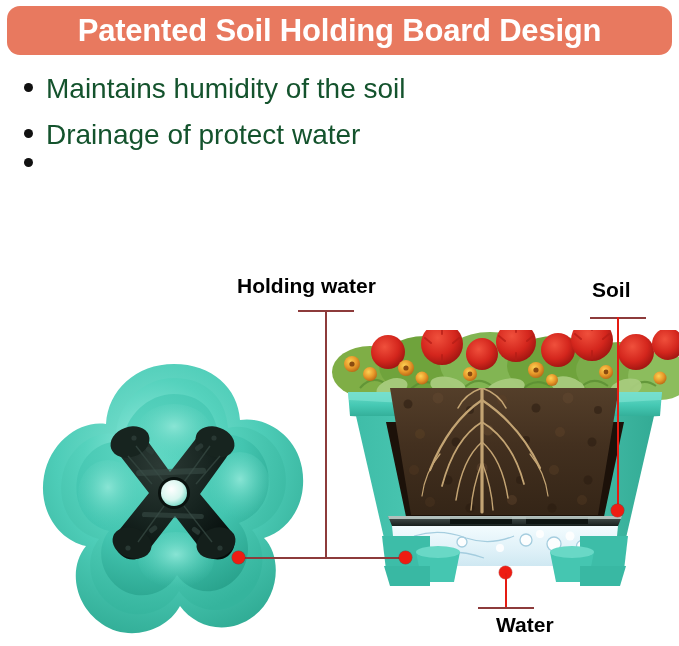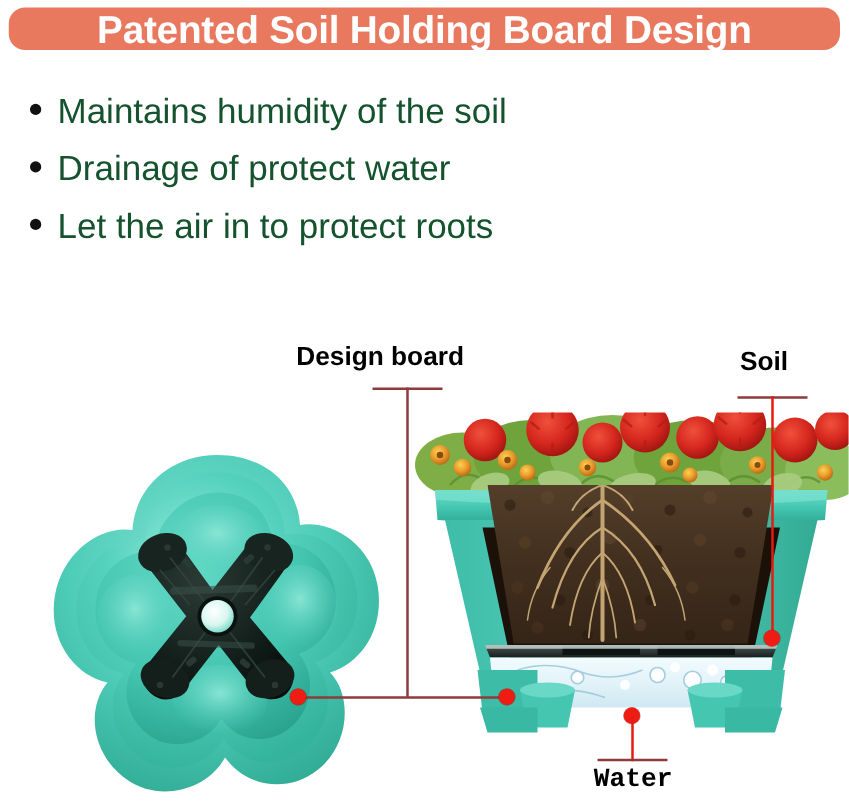--- a/index.html
+++ b/index.html
@@ -15,21 +15,21 @@
     font-family: "Liberation Sans", sans-serif;
     -webkit-font-smoothing: antialiased;
   }
 
   
   #header-banner {
     position: absolute;
     left: 7px;
     top: 6px;
     width: 665px;
-    height: 34px;
+    height: 49px;
     background: #e8795f;
     border-radius: 13px;
     display: flex;
     align-items: center;
     justify-content: center;
     box-sizing: border-box;
   }
   #header-title {
     color: #ffffff;
     font-size: 31px;
@@ -82,21 +82,21 @@
   
   .callout-label {
     position: absolute;
     color: #000000;
     font-size: 21px;
     font-weight: bold;
     white-space: nowrap;
   }
   #label-holding-board { left: 237px; top: 274px; }
   #label-soil          { left: 592px; top: 278px; }
-  #label-water         { left: 475px; top: 613px; font-family: Liberation Mono, monospace; }
+  #label-water         { left: 496px; top: 613px; }
 
   
   .conn-h {              
     position: absolute;
     height: 2px;
     background: #8d3b3b;
   }
   .conn-v {              
     position: absolute;
     width: 2px;
@@ -143,21 +143,20 @@
   <div class="bullet-row">
     <span class="bullet-dot"></span>
     <span class="bullet-text">Maintains humidity of the soil</span>
   </div>
   <div class="bullet-row">
     <span class="bullet-dot"></span>
     <span class="bullet-text">Drainage of protect water</span>
   </div>
   <div class="bullet-row">
     <span class="bullet-dot"></span>
-    <span class="bullet-text">Let the air in to protect roots</span>
   </div>
 </div>
 
 <div id="illustration">
 
   <div id="planter-top">
     <svg viewBox="0 0 300 284" xmlns="http://www.w3.org/2000/svg">
       <defs>
         <radialGradient id="tealOuter" cx="45%" cy="35%" r="72%">
           <stop offset="0%" stop-color="#86e4d4"></stop>
@@ -501,21 +500,21 @@
         <path d="M86 222 L 130 222 L 124 252 L 92 252 Z" fill="#45c6b1"></path>
         <ellipse cx="108" cy="222" rx="22" ry="6" fill="#69d8c6"></ellipse>
         <path d="M220 222 L 264 222 L 258 252 L 226 252 Z" fill="#45c6b1"></path>
         <ellipse cx="242" cy="222" rx="22" ry="6" fill="#69d8c6"></ellipse>
         <path d="M54 236 L 100 236 L 100 256 L 60 256 Z" fill="#39b8a3"></path>
         <path d="M250 236 L 296 236 L 290 256 L 250 256 Z" fill="#39b8a3"></path>
       </g>
     </svg>
   </div>
 
-  <div class="callout-label" id="label-holding-board">Design board</div>
+  <div class="callout-label" id="label-holding-board">Holding water</div>
   <div class="conn-h" style="left:298px; top:310px; width:56px;"></div>
   <div class="conn-v" style="left:325px; top:310px; height:248px;"></div>
   <div class="conn-h" style="left:238px; top:557px; width:172px;"></div>
   <div class="dot" style="left:232px; top:551px;"></div>
   <div class="dot" style="left:399px; top:551px;"></div>
 
   <div class="callout-label" id="label-soil">Soil</div>
   <div class="conn-h" style="left:590px; top:317px; width:56px;"></div>
   <div class="conn-v conn-v-red" style="left:617px; top:317px; height:194px;"></div>
   <div class="dot" style="left:611px; top:504px;"></div>

